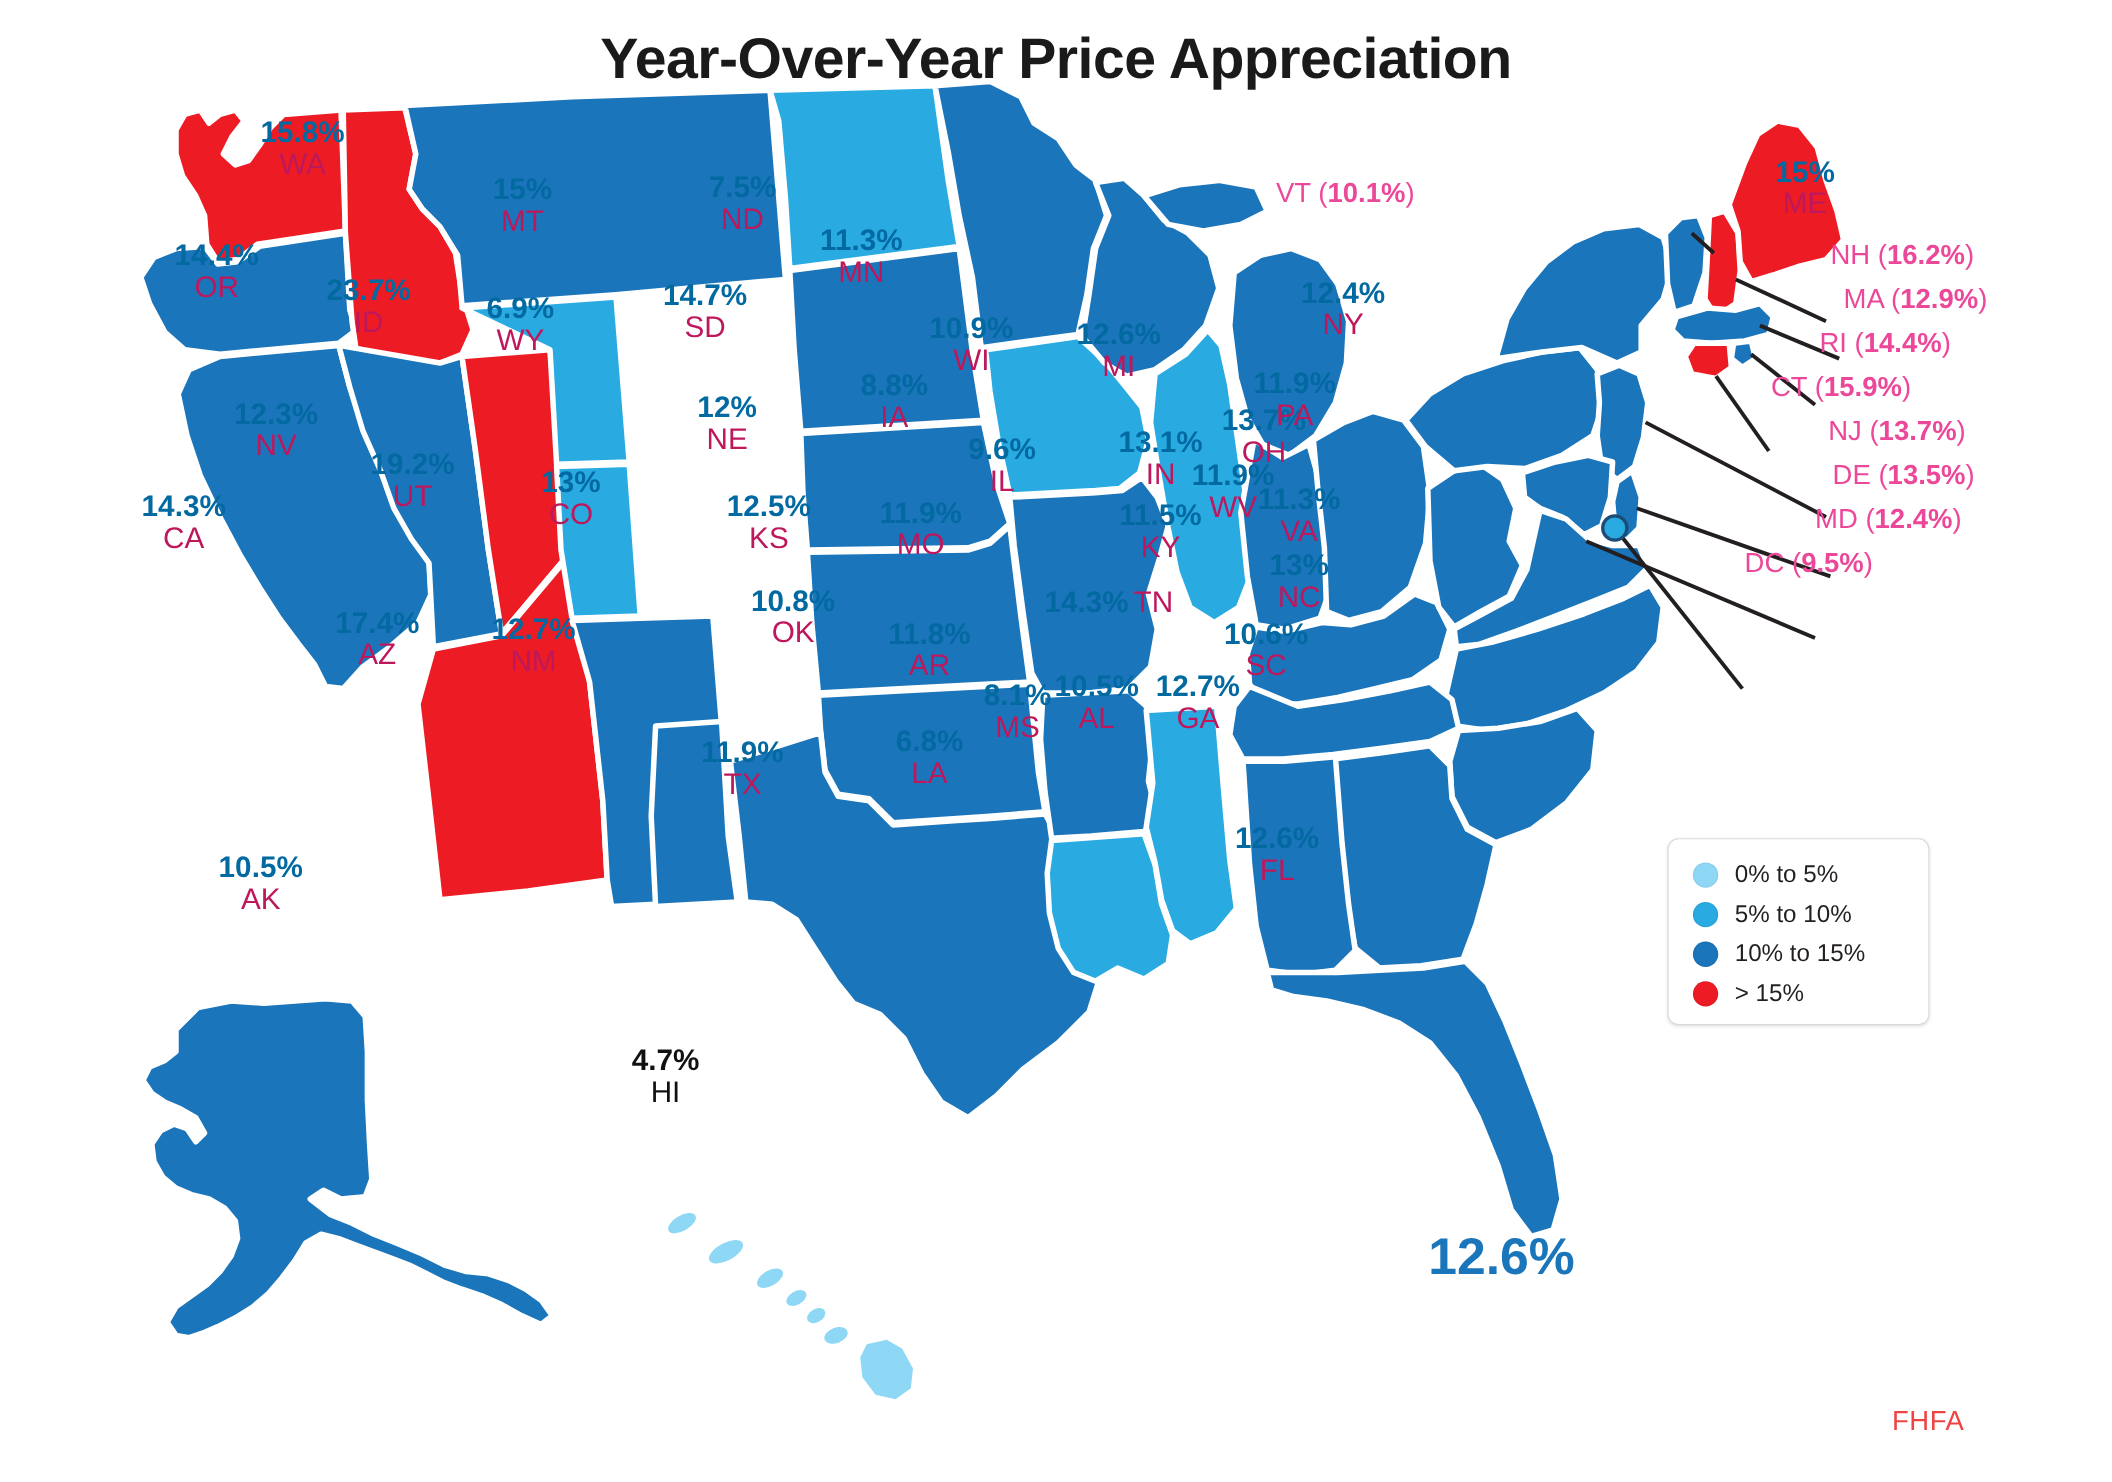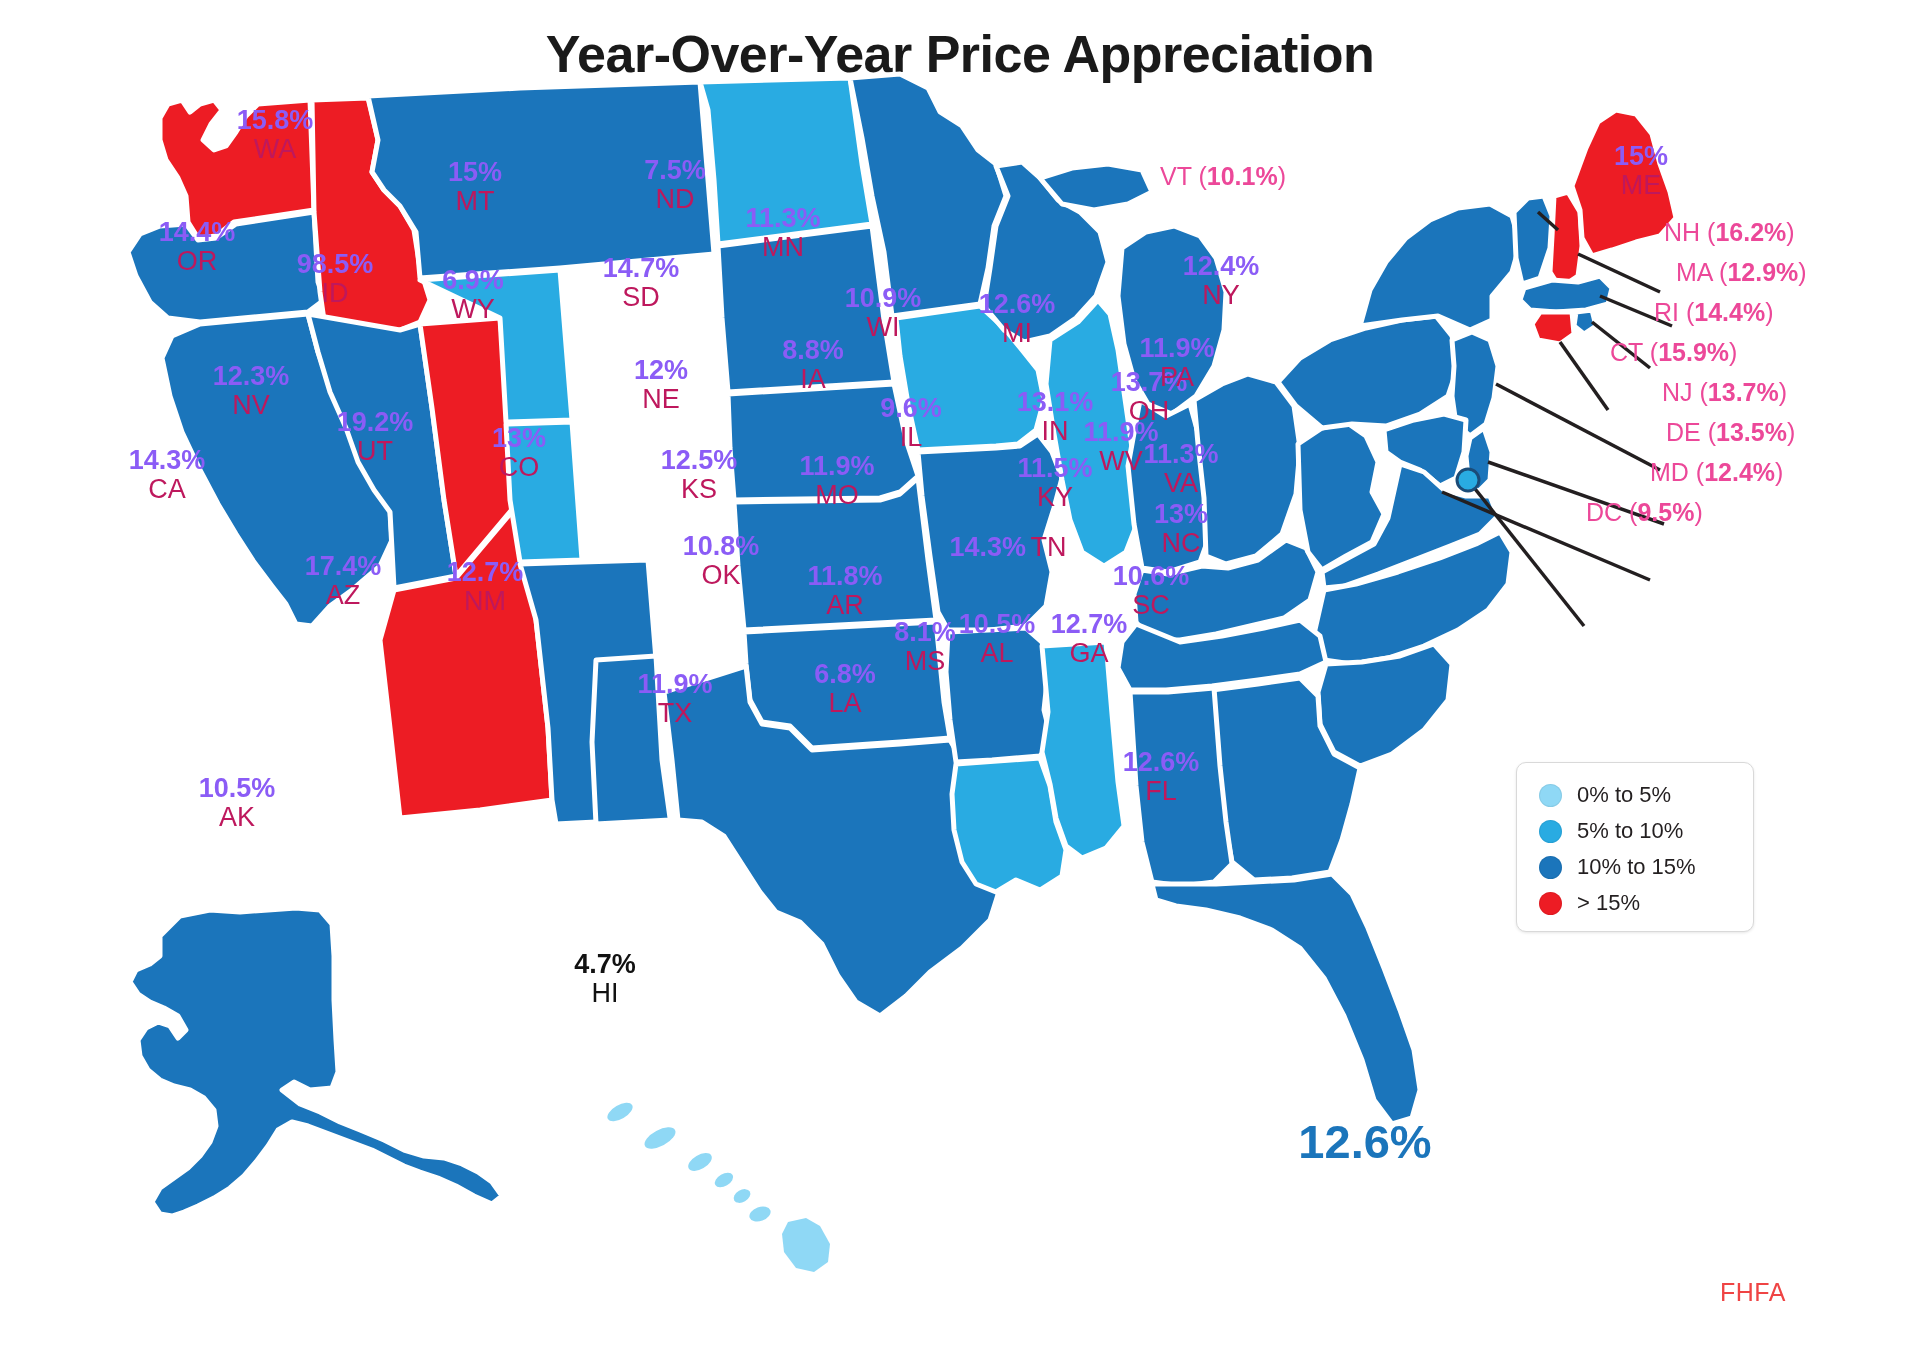--- a/index.html
+++ b/index.html
@@ -11,21 +11,21 @@
     font-size:52px;font-weight:700;color:#1a1a1a;letter-spacing:-0.5px;
   }
 
   #map-canvas{position:absolute;top:0;left:0;width:1920px;height:1347px;}
 
   
   .state-label{
     position:absolute;text-align:center;line-height:1.06;
     pointer-events:none;white-space:nowrap;
   }
-  .state-label .val{display:block;font-weight:700;font-size:27px;color:#8b5cf6;}
+  .state-label .val{display:block;font-weight:700;font-size:27px;color:#0369a1;}
   .state-label .abbr{display:block;font-weight:400;font-size:27px;color:#be185d;}
   .state-label.dark .val,.state-label.dark .abbr{color:#111111;}
   .state-label.inline{line-height:1;}
   .state-label.inline .val,.state-label.inline .abbr{display:inline;}
 
   
   .callout{
     position:absolute;font-size:25px;color:#ec4899;white-space:nowrap;
   }
   .callout b{font-weight:700;}
@@ -239,21 +239,21 @@
 
 <div class="state-label" style="left:220px;top:106px;width:110px;">
   <span class="val">15.8%</span>
   <span class="abbr">WA</span>
 </div>
 <div class="state-label" style="left:142px;top:218px;width:110px;">
   <span class="val">14.4%</span>
   <span class="abbr">OR</span>
 </div>
 <div class="state-label" style="left:280px;top:250px;width:110px;">
-  <span class="val">98.5%</span>
+  <span class="val">23.7%</span>
   <span class="abbr">ID</span>
 </div>
 <div class="state-label" style="left:420px;top:158px;width:110px;">
   <span class="val">15%</span>
   <span class="abbr">MT</span>
 </div>
 <div class="state-label" style="left:620px;top:156px;width:110px;">
   <span class="val">7.5%</span>
   <span class="abbr">ND</span>
 </div>

